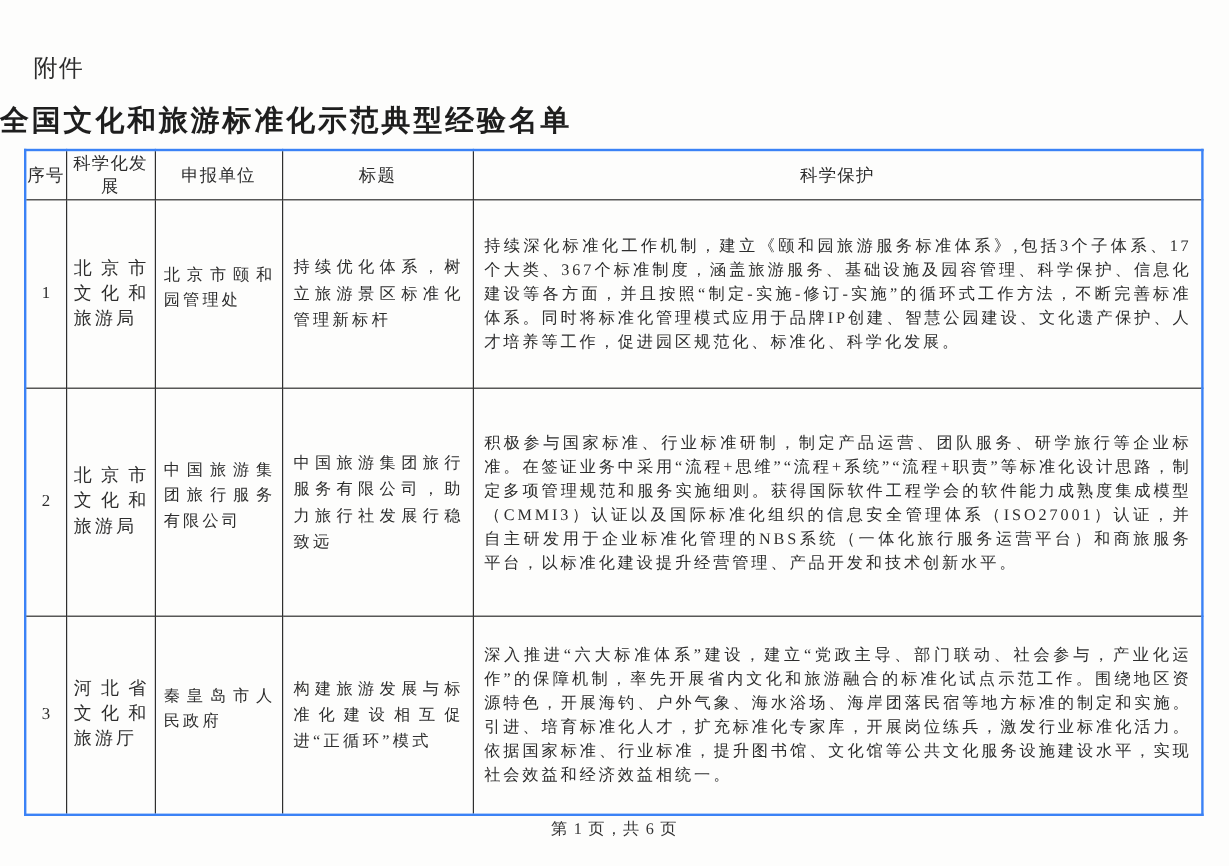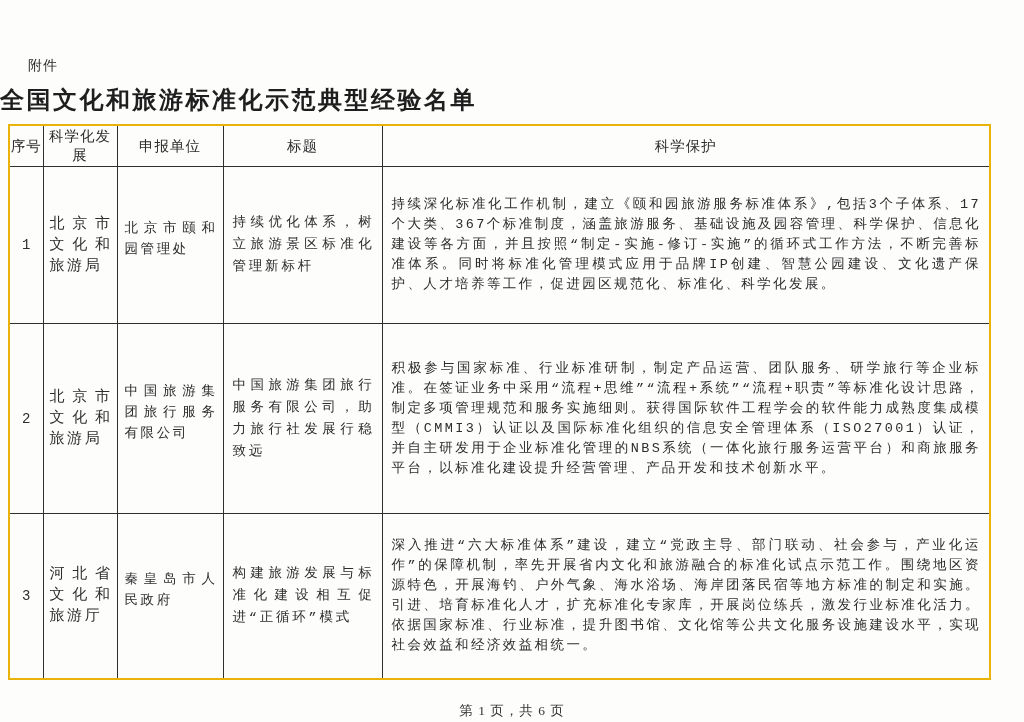--- a/index.html
+++ b/index.html
@@ -7,37 +7,36 @@
     width: 1024px; height: 722px;
     background: #fdfdfc;
     font-family: "Liberation Serif", "DejaVu Serif", serif;
     color: #2d2d2d;
     position: relative;
     overflow: hidden;
   }
   .page { position: absolute; inset: 0; }
 
   .attachment {
-    position: absolute; left: 28px; top: 57px;
-    font-size: 14px; letter-spacing: 1px;
+    position: absolute; left: 28px; top: 43px;
+    font-size: 20px; letter-spacing: 1px;
   }
 
   .doc-title {
     position: absolute; left: 0; right: 0; top: 84px;
     margin: 0; text-align: left;
     font-size: 24px; font-weight: bold; letter-spacing: 2.5px;
     color: #1e1e1e;
   }
 
   table.exp-table {
-    position: absolute; left: 8px; top: 124px;
+    position: absolute; left: 20px; top: 124px;
     width: 981px;
     border-collapse: collapse; table-layout: fixed;
-    border: 2px solid #eab308;
-    font-family: Liberation Mono, monospace;
+    border: 2px solid #3b82f6;
   }
   .exp-table th, .exp-table td {
     border: 1px solid #2f2f2f;
     vertical-align: middle;
     overflow: hidden;
   }
   .exp-table thead th {
     height: 22px;
     font-size: 14.5px; font-weight: normal;
     text-align: center; letter-spacing: 1px;
@@ -54,21 +53,20 @@
             padding: 0 5px 12px 7px; text-align: justify; }
   td.ttl  { font-size: 13.5px; letter-spacing: 2.8px; line-height: 22px;
             padding: 0 7px 0 9px; text-align: justify; margin-top: 32px; }
   td.sum  { font-size: 13.5px; letter-spacing: 2.4px; line-height: 20px;
             padding: 2px 8px 2px 9px; text-align: justify; margin-top: 20px; }
 
   .page-footer {
     position: absolute; left: 0; right: 0; top: 682px;
     text-align: center; font-size: 13.5px; letter-spacing: 1px;
     color: #333;
-    margin-top: 20px;
   }
 </style>
 </head>
 <body>
 
 <div class="page">
 
   <div class="attachment">附件</div>
 
   <h1 class="doc-title">全国文化和旅游标准化示范典型经验名单</h1>

